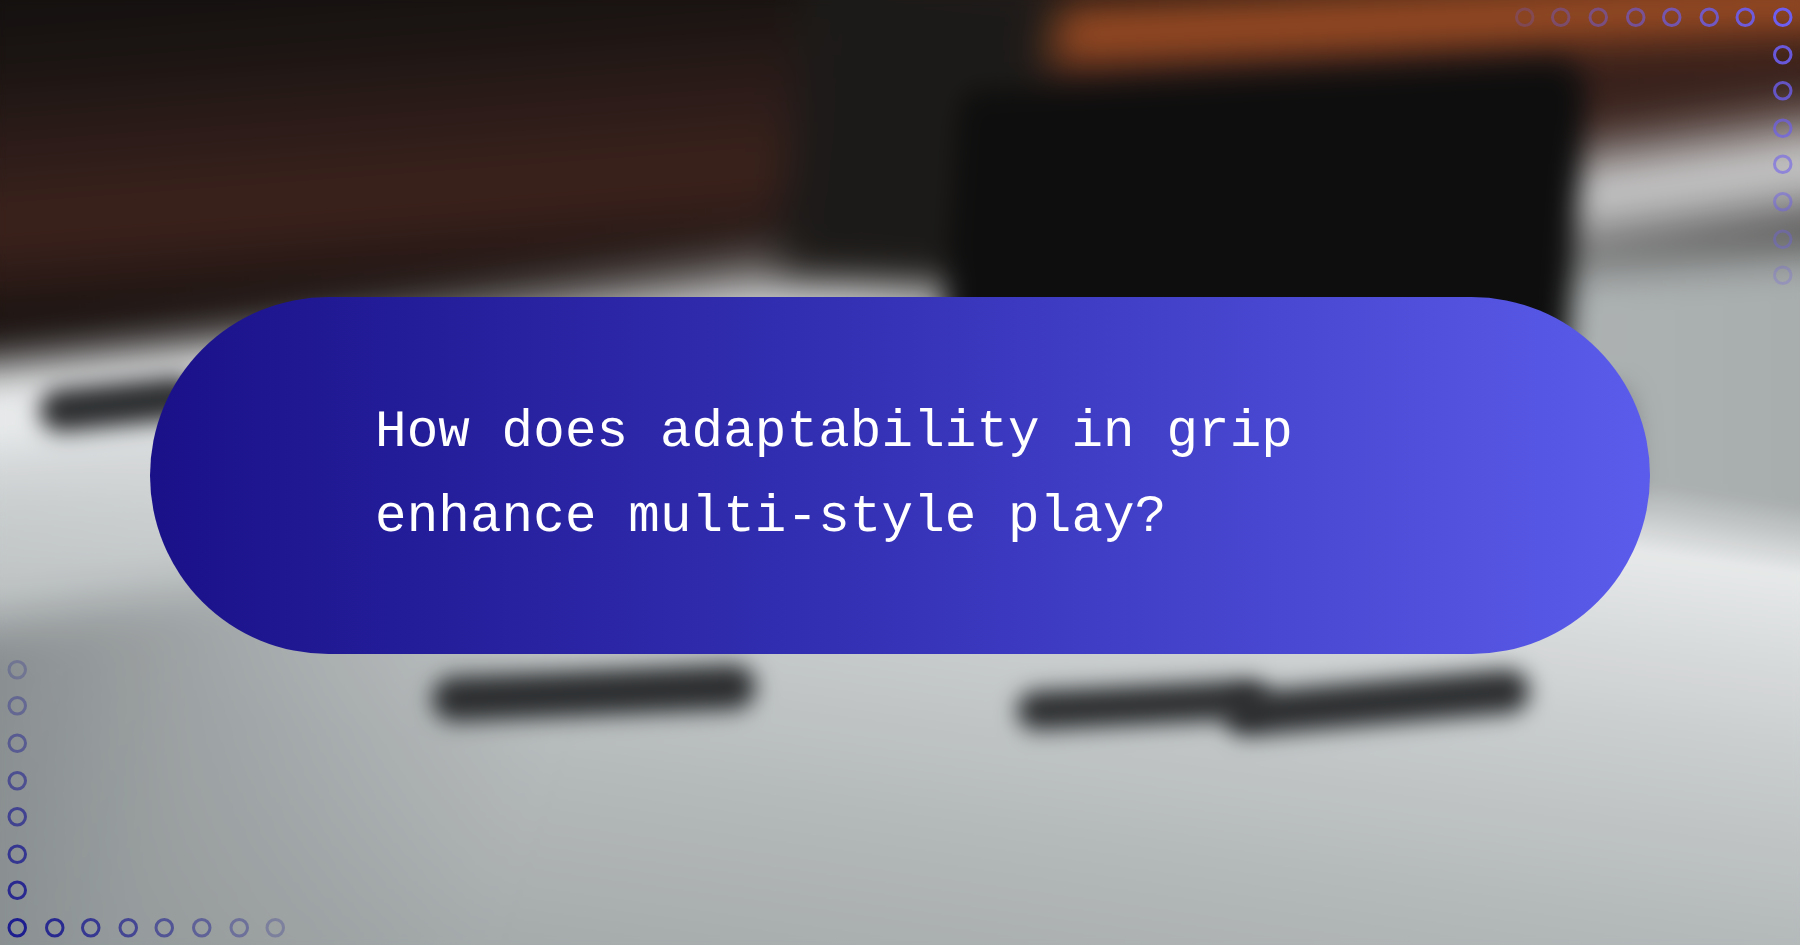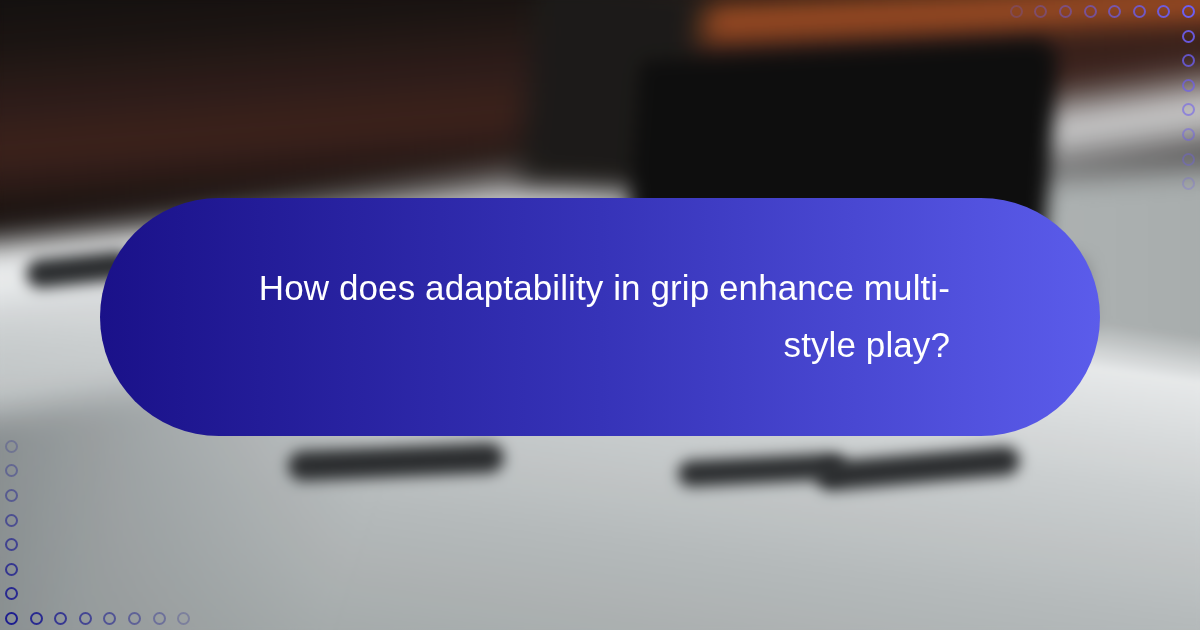--- a/index.html
+++ b/index.html
@@ -191,23 +191,24 @@
     justify-content: center;
     box-sizing: border-box;
     padding: 0 150px;
   }
 
   .question-text {
     color: #ffffff;
     font-size: 35px;
     line-height: 1.62;
     font-weight: 400;
-    text-align: right;
+    text-align: left;
     letter-spacing: 0.1px;
     max-width: 700px;
+    font-family: Liberation Mono, monospace;
   }
 </style>
 </head>
 <body>
 
 <div id="stage">
 
   <div class="bg-photo">
     <div class="bg-desk"></div>
     <div class="bg-wedge"></div>

